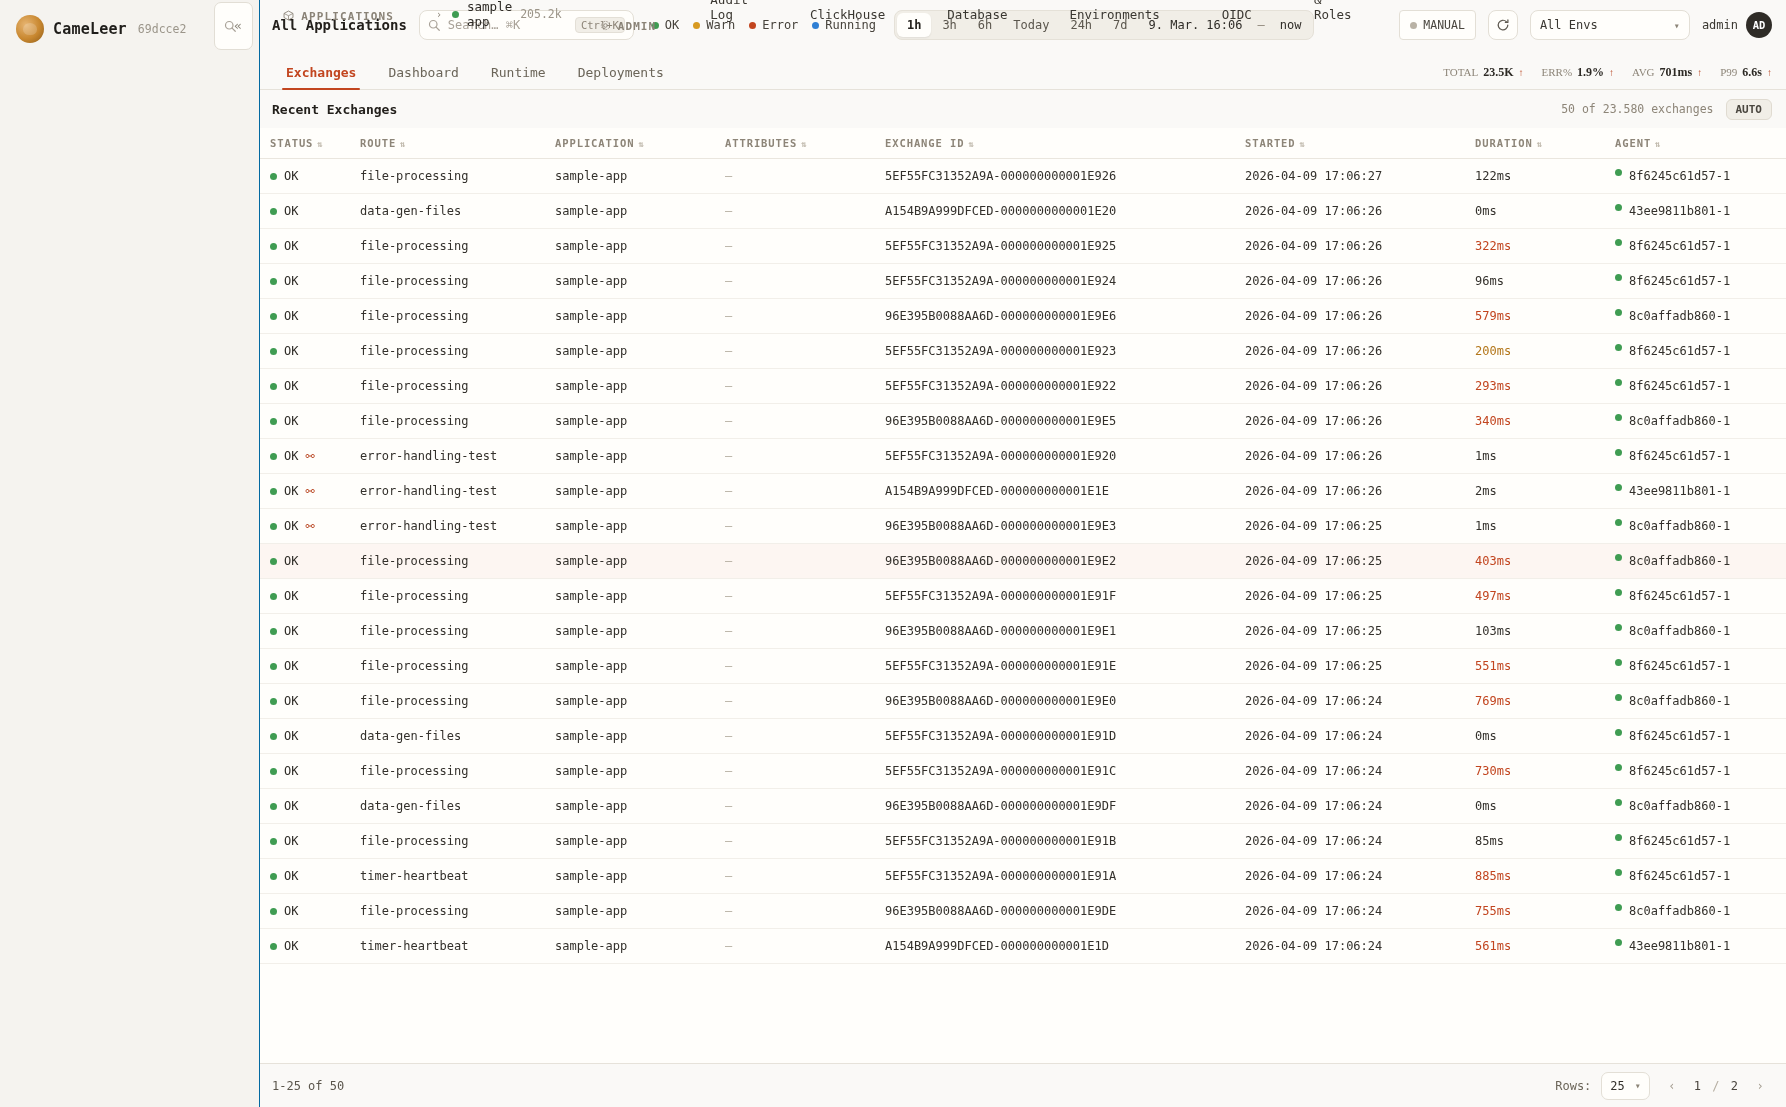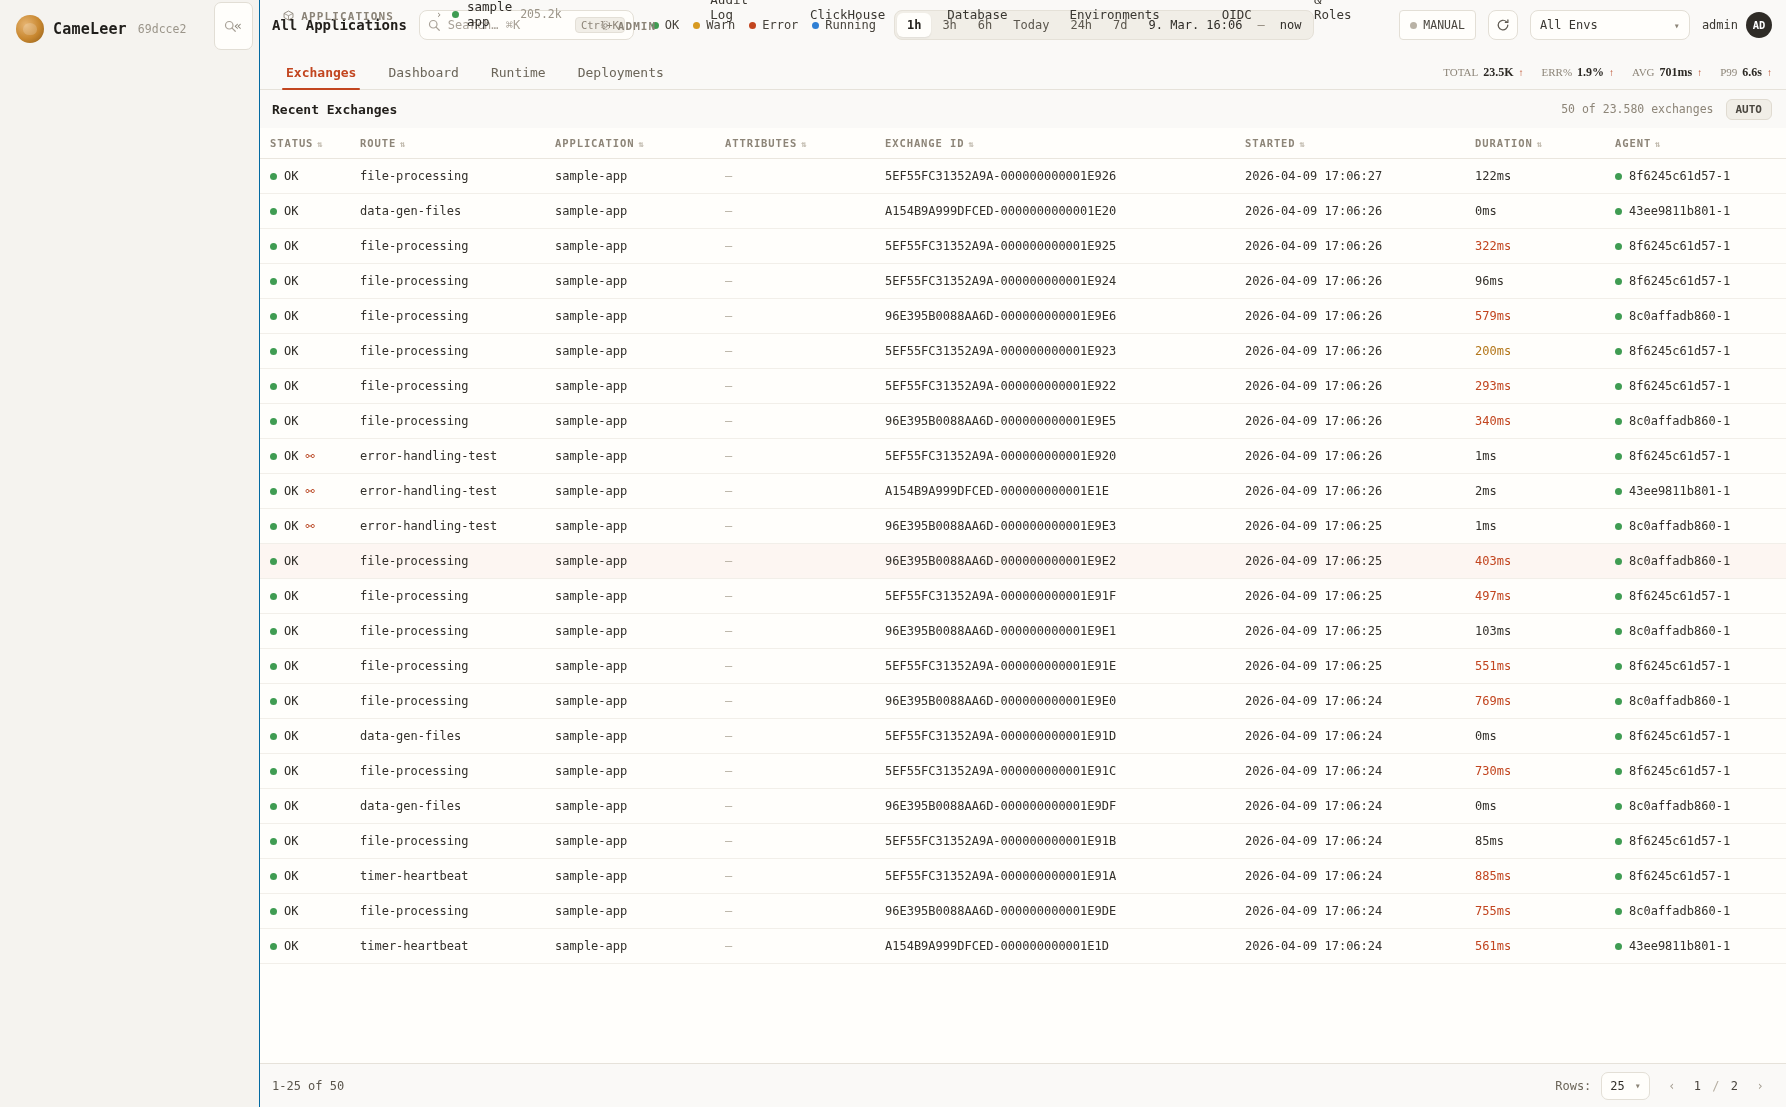--- a/index.html
+++ b/index.html
@@ -226,21 +226,21 @@
     font-size: 12px; color: #33302b;
     padding: 0 10px; height: 35px;
     border-bottom: 1px solid #f2efe9;
     white-space: nowrap; overflow: hidden; text-overflow: ellipsis;
   }
   tbody tr.hl { background: #fdf6f2; }
   .cell-status { display: flex; align-items: center; gap: 7px; }
   .st-dot { width: 7px; height: 7px; border-radius: 50%; background: #3f9c52; flex:0 0 7px;}
   .st-txt { color: #2f2c27; }
   .retry-ic { color: #b8431f; font-size: 11px; }
-  .agent-cell { display: flex; align-items: center; gap: 7px; }
+  .agent-cell { display: flex; align-items: flex-start; gap: 7px; }
   .ag-dot { width: 7px; height: 7px; border-radius: 50%; background: #3f9c52; flex:0 0 7px;}
   .mono { font-family: "DejaVu Sans Mono", monospace; }
   .dur-warn { color: #c2451f; }
   .dur-mid  { color: #b3761a; }
   .dur-ok   { color: #33302b; }
   .dash-cell { color: #b5aea1; }
 
   
   .footer {
     height: 44px; flex: 0 0 44px;

